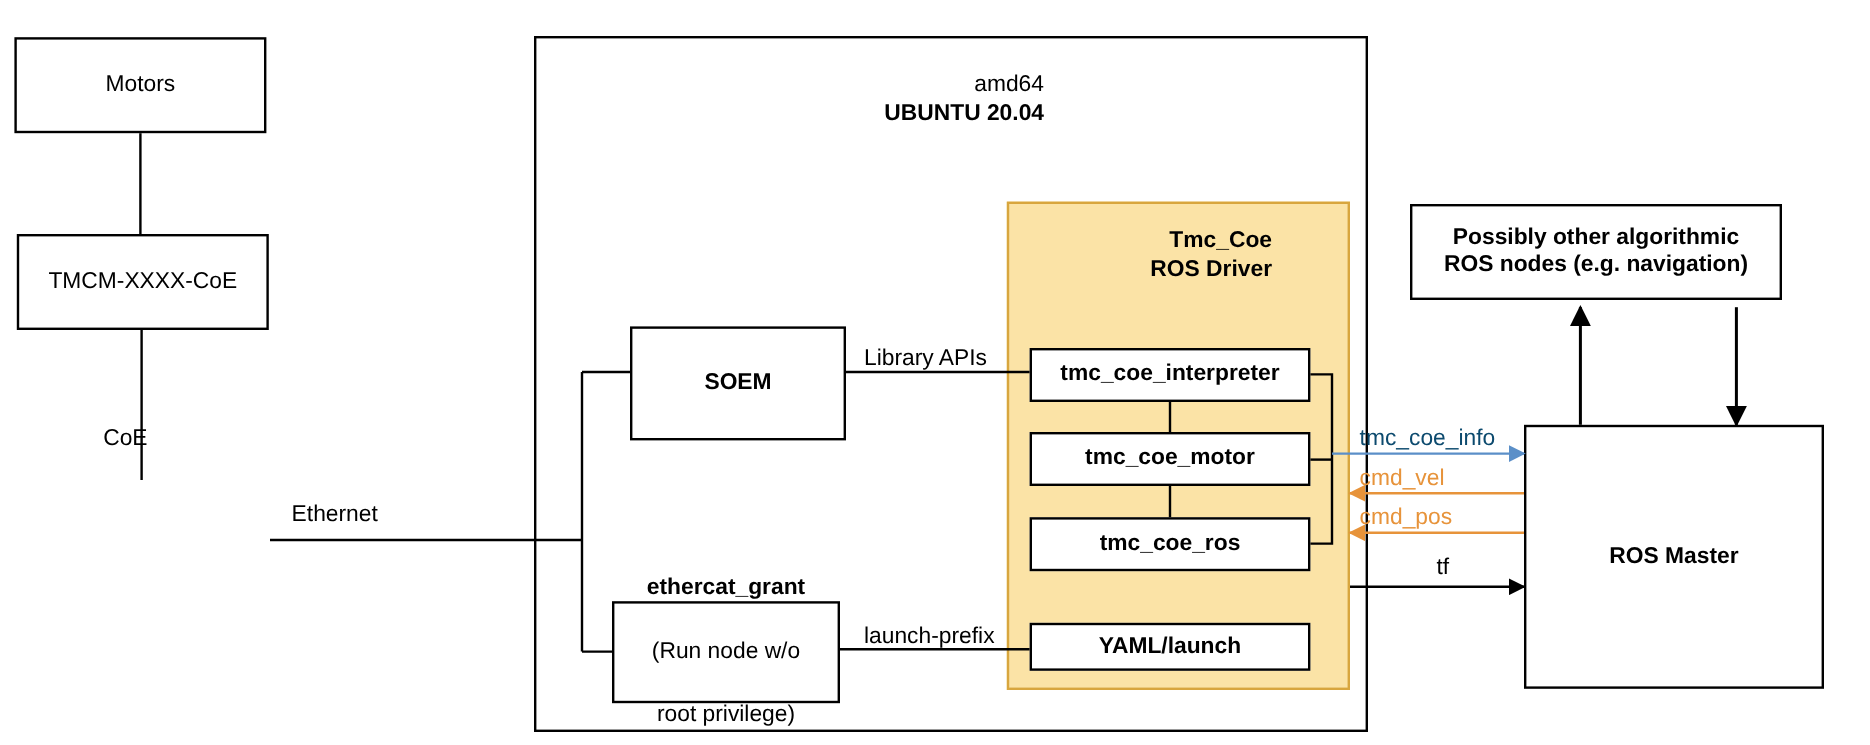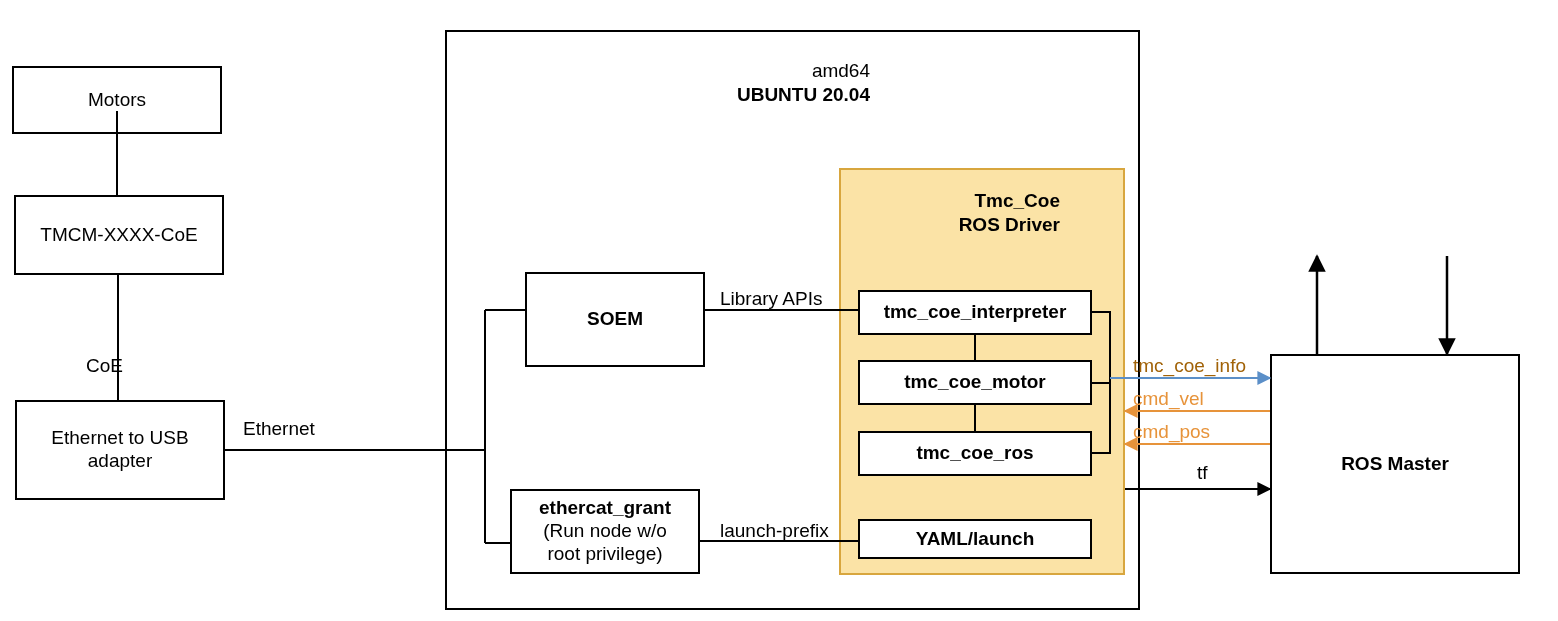--- a/index.html
+++ b/index.html
@@ -43,66 +43,66 @@
     white-space: nowrap;
   }
   .bold { font-weight: 700; }
   svg.connectors {
     position: absolute;
     left: 0; top: 0;
     width: 1558px; height: 621px;
     pointer-events: none;
   }
   .orange { color: #e7933a; }
-  .blue   { color: #a16207; }
+  .blue   { color: #0c4a6e; }
 </style>
 </head>
 <body>
 
 <div class="stage">
 
   <div class="big-box" style="left:445px; top:30px; width:695px; height:580px;"></div>
 
   <div class="label" style="left:710px; top:60px; width:160px;">amd64</div>
   <div class="label" style="left:710px; top:84px; width:160px;font-weight:bold;">UBUNTU 20.04</div>
 
   <div class="driver-box" style="left:839px; top:168px; width:286px; height:407px;"></div>
 
   <div class="label bold" style="left:900px; top:190px; width:160px;">Tmc_Coe</div>
   <div class="label bold" style="left:900px; top:214px; width:160px;">ROS Driver</div>
 
+  <div class="box" style="left:1175px; top:170px; width:310px; height:80px; white-space:pre-line;">
+    <span class="bold">Possibly other algorithmic
+ROS nodes (e.g. navigation)</span>
+  </div>
 
   <div class="box" style="left:1270px; top:354px; width:250px; height:220px;">
     <span class="bold">ROS Master</span>
   </div>
 
-  <div class="box" style="left:12px; top:31px; width:210px; height:68px;margin-top:35px;">
+  <div class="box" style="left:12px; top:31px; width:210px; height:80px;">
     <span>Motors</span>
   </div>
 
   <div class="box" style="left:14px; top:195px; width:210px; height:80px;">
     <span>TMCM-XXXX-CoE</span>
   </div>
 
   <div class="label" style="left:86px; top:355px;">CoE</div>
 
-  <div class="box" style="left:15px; top:400px; width:210px; height:100px; white-space:pre-line;">
-    <span>Ethernet to USB
-adapter</span>
-  </div>
 
   <div class="label" style="left:243px; top:418px;">Ethernet</div>
 
   <div class="box" style="left:525px; top:272px; width:180px; height:95px;">
     <span class="bold">SOEM</span>
   </div>
 
   <div class="label" style="left:720px; top:288px;">Library APIs</div>
 
-  <div class="box" style="left:510px; top:489px; width:190px; height:85px; flex-direction:column;">
+  <div class="box" style="left:510px; top:501px; width:190px; height:85px; flex-direction:column;gap:30px;">
     <span class="bold">ethercat_grant</span>
     <span>(Run node w/o</span>
     <span>root privilege)</span>
   </div>
 
   <div class="label" style="left:720px; top:520px;">launch-prefix</div>
 
   <div class="box" style="left:858px; top:290px; width:234px; height:45px;">
     <span class="bold">tmc_coe_interpreter</span>
   </div>

